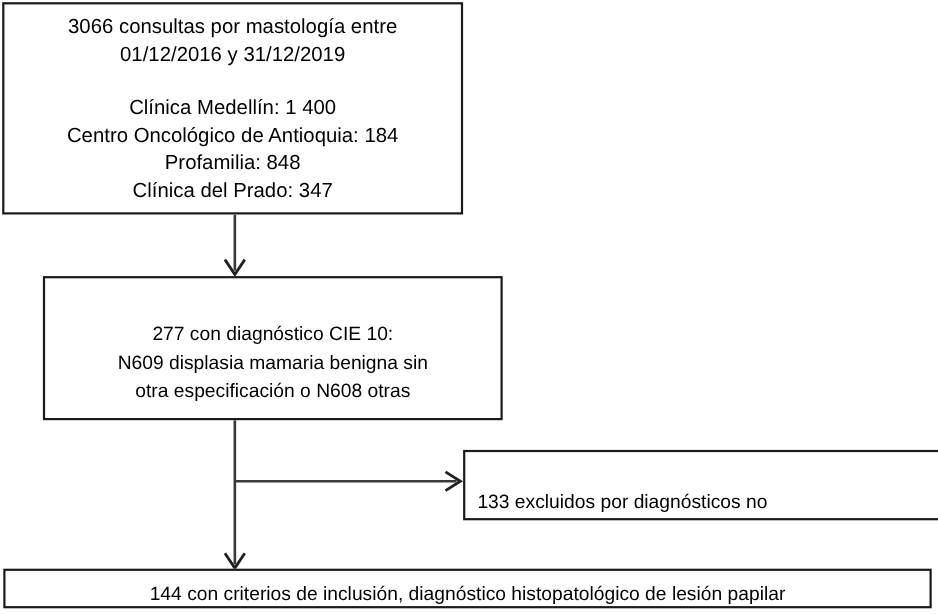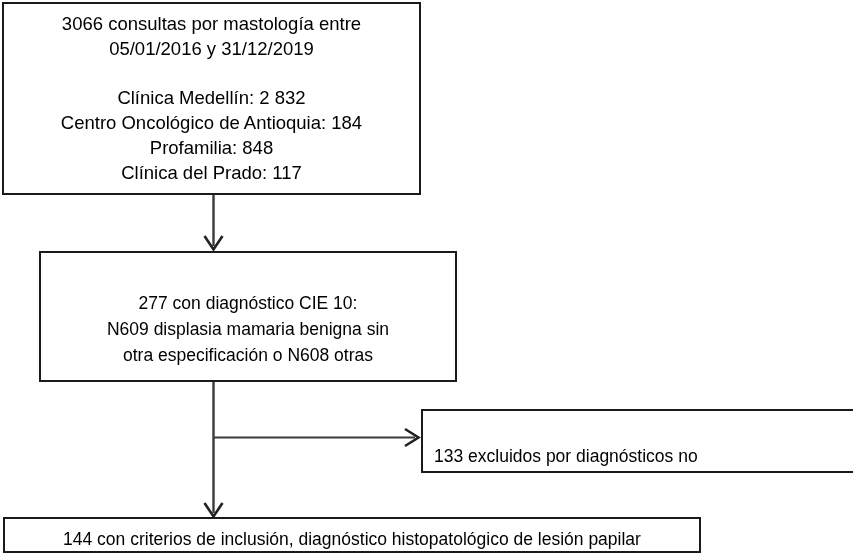--- a/index.html
+++ b/index.html
@@ -72,21 +72,21 @@
     height: 64px;
     padding: 2px 6px 2px 11px;
     font-size: 17.5px;
     line-height: 26px;
   }
 
   
   #node-included {
     left: 3px;
     top: 517px;
-    width: 698px;
+    width: 844px;
     height: 36px;
     padding: 0 12px;
     font-size: 17.5px;
     line-height: 24px;
   }
 
   
   .connector {
     position: absolute;
     left: 0;
@@ -114,26 +114,26 @@
     </g>
 
     <g>
       <line x1="213.5" y1="437.5" x2="415" y2="437.5" stroke="#3a3a3a" stroke-width="2.2"></line>
       <polyline points="405,429 418.5,437.5 405,446" fill="none" stroke="#222222" stroke-width="2.6"></polyline>
     </g>
   </svg>
 
   <div class="node centered" id="node-source">
     <span class="line">3066 consultas por mastología entre</span>
-    <span class="line">05/01/2016 y 31/12/2019</span>
+    <span class="line">01/12/2016 y 31/12/2019</span>
     <span class="gap"></span>
-    <span class="line">Clínica Medellín: 2 832</span>
+    <span class="line">Clínica Medellín: 1 400</span>
     <span class="line">Centro Oncológico de Antioquia: 184</span>
     <span class="line">Profamilia: 848</span>
-    <span class="line">Clínica del Prado: 117</span>
+    <span class="line">Clínica del Prado: 347</span>
   </div>
 
   <div class="node centered" id="node-cie">
     <span class="line">277 con diagnóstico CIE 10:</span>
     <span class="line">N609 displasia mamaria benigna sin</span>
     <span class="line">otra especificación o N608 otras</span>
   </div>
 
   <div class="node left" id="node-excluded">
     <span class="line">133 excluidos por diagnósticos no</span>

